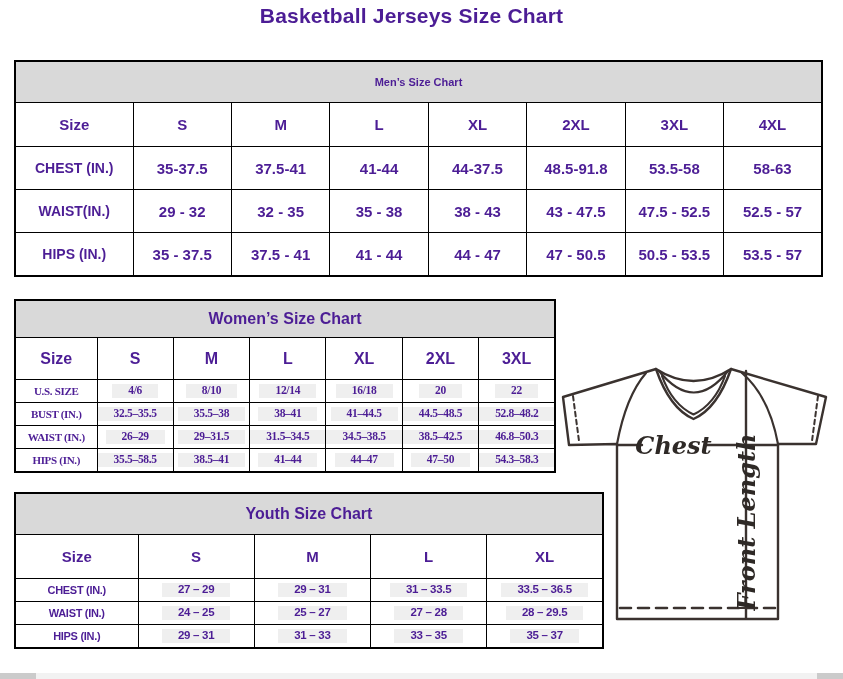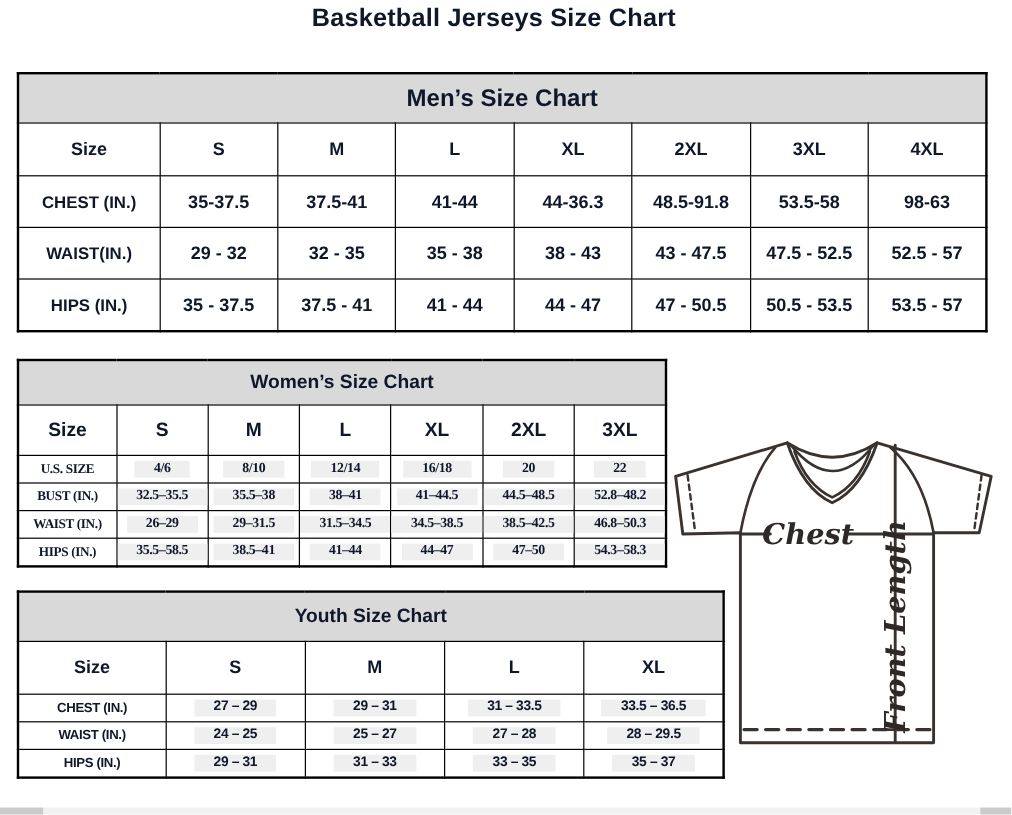--- a/index.html
+++ b/index.html
@@ -1,32 +1,32 @@
 <!DOCTYPE html>
 <html><head>
 <meta charset="utf-8">
 <style>
   html,body { margin:0; padding:0; background:#fff; }
   .page {
     position:relative; width:843px; height:679px; background:#ffffff;
-    font-family:"Liberation Sans", sans-serif; overflow:hidden; color:#0f172a;
+    font-family:"Liberation Sans", sans-serif; overflow:hidden; color:#4c1d95;
   }
   .page-title {
     position:absolute; top:4px; left:0; width:823px; text-align:center;
     font-size:21px; font-weight:bold; letter-spacing:0.2px;
   }
   table.tbl {
     position:absolute; border-collapse:collapse; table-layout:fixed;
     background:#fff; border:2px solid #000;
   }
   .tbl th, .tbl td {
     border:1px solid #000; text-align:center; vertical-align:middle;
     padding:0; font-weight:bold; overflow:hidden; white-space:nowrap;
   }
-  tr.band th { background:#d9d9d9; font-size:20px; border-bottom:1px solid #000; }
+  tr.band th { background:#d9d9d9; font-size:11px; border-bottom:1px solid #000; }
 
   
   .mens { left:14px; top:60px; width:809px; }
   .mens tr.band th { height:40px; }
   .mens tr.sizes th { height:43px; font-size:15px; }
   .mens tr.r th, .mens tr.r td { height:42px; font-size:15px; }
   .mens tr.r th { font-size:14px; }
 
   
   .womens { left:14px; top:299px; width:542px; }
@@ -83,24 +83,24 @@
         <th>XL</th>
         <th>2XL</th>
         <th>3XL</th>
         <th>4XL</th>
       </tr>
       <tr class="r">
         <th>CHEST (IN.)</th>
         <td>35-37.5</td>
         <td>37.5-41</td>
         <td>41-44</td>
-        <td>44-36.3</td>
+        <td>44-37.5</td>
         <td>48.5-91.8</td>
         <td>53.5-58</td>
-        <td>98-63</td>
+        <td>58-63</td>
       </tr>
       <tr class="r">
         <th>WAIST(IN.)</th>
         <td>29 - 32</td>
         <td>32 - 35</td>
         <td>35 - 38</td>
         <td>38 - 43</td>
         <td>43 - 47.5</td>
         <td>47.5 - 52.5</td>
         <td>52.5 - 57</td>

